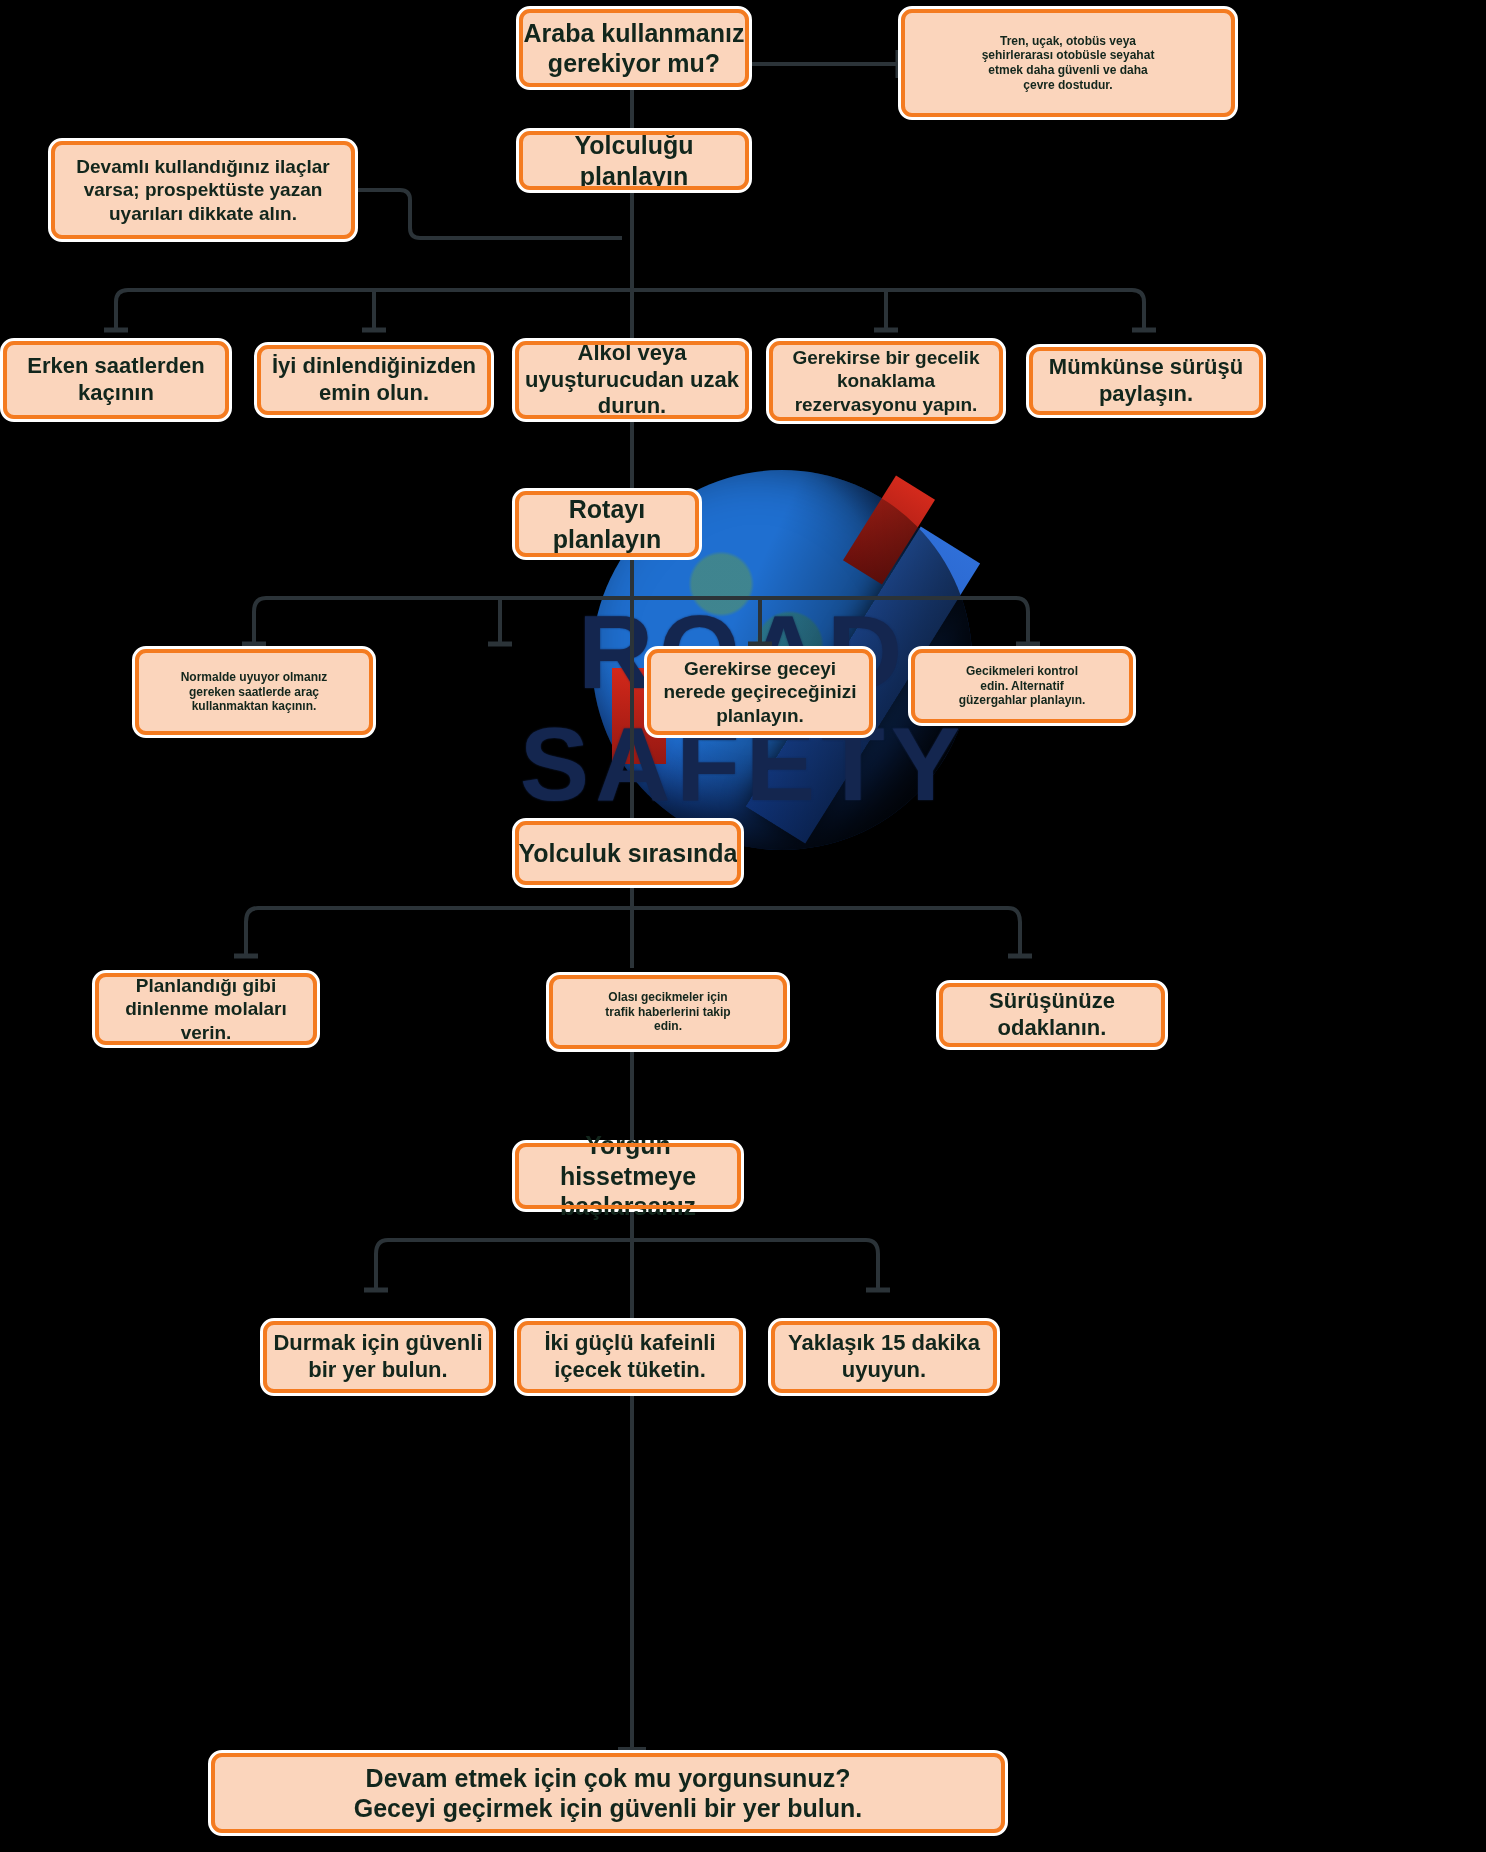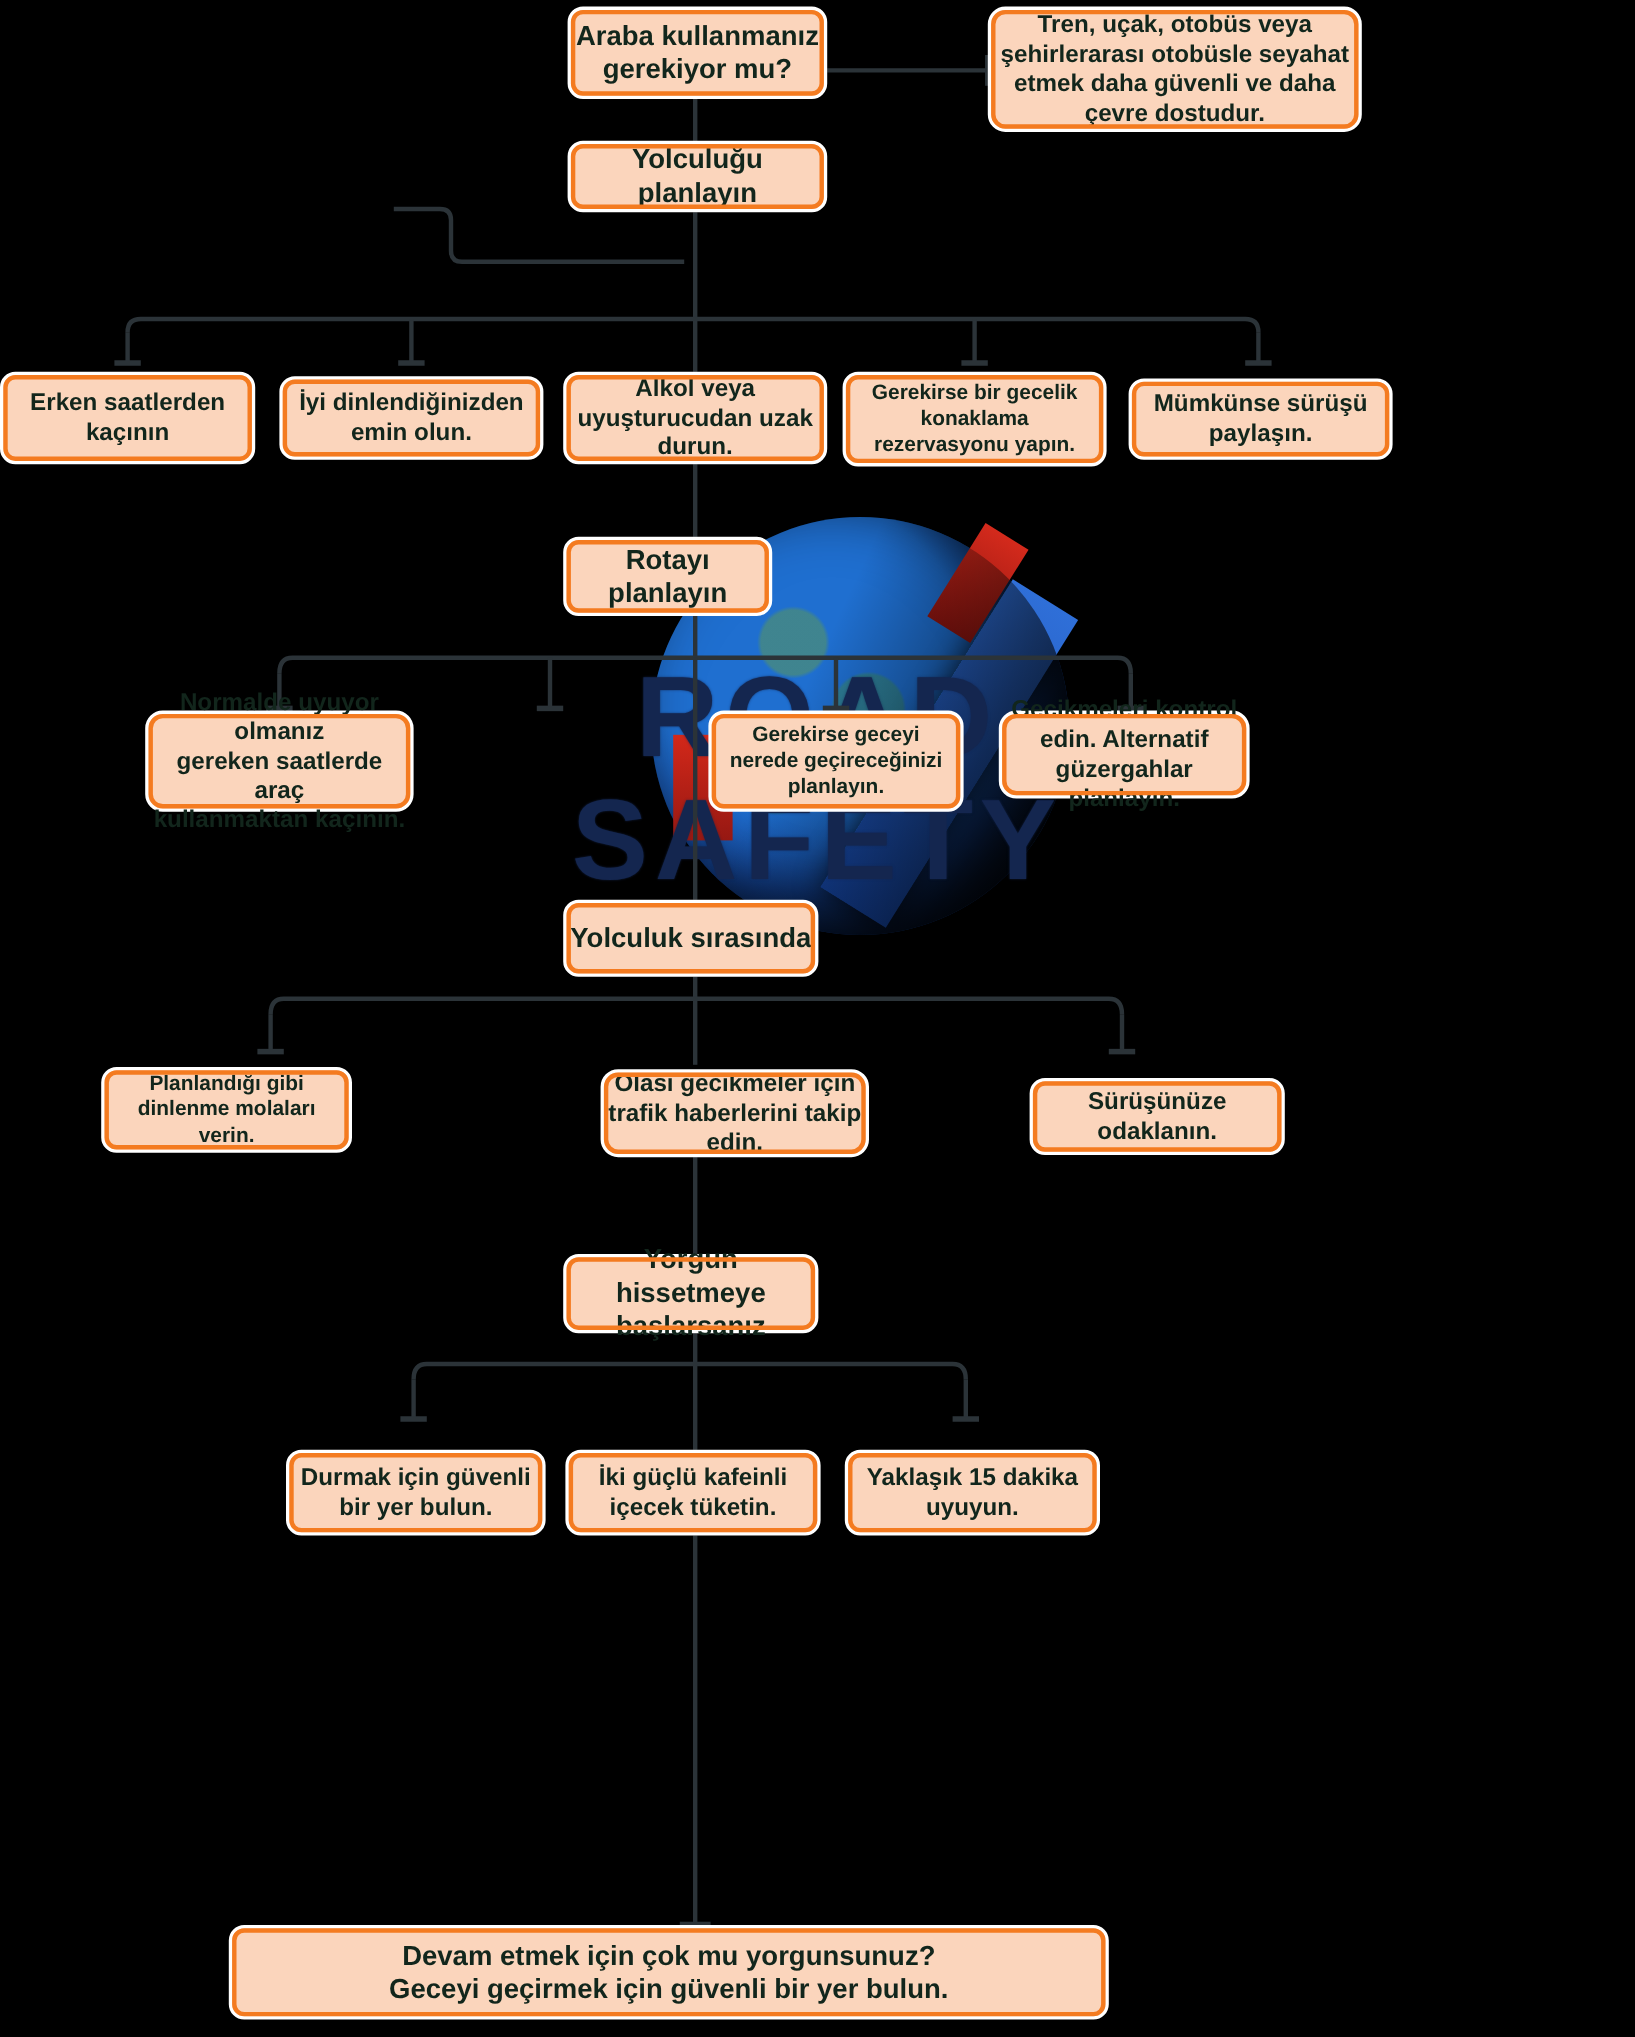--- a/index.html
+++ b/index.html
@@ -66,21 +66,21 @@
     text-align:center;
     color:#12261c;
     font-weight:700;
     padding:6px 2px;
     line-height:1.22;
   }
   .node .txt{display:block;width:100%;white-space:pre-line;}
   .big{font-size:25px;}
   .med{font-size:22px;}
   .sml{font-size:19px;}
-  .xsml{font-size:22px;border-radius:16px;}
+  .xsml{font-size:12px;}
 </style>
 </head>
 <body>
 
 <div id="bg-watermark">
   <div id="globe"></div>
   <div id="red-block"></div>
   <div id="blue-bar"></div>
   <div id="red-bar"></div>
   <div id="globe-shade"></div>
@@ -161,20 +161,25 @@
     <span class="txt">Tren, uçak, otobüs veya
 şehirlerarası otobüsle seyahat
 etmek daha güvenli ve daha
 çevre dostudur.</span>
   </div>
 
   <div class="node big" style="left:516px;top:128px;width:236px;height:65px;">
     <span class="txt">Yolculuğu planlayın</span>
   </div>
 
+  <div class="node sml" style="left:48px;top:138px;width:310px;height:104px;">
+    <span class="txt">Devamlı kullandığınız ilaçlar
+varsa; prospektüste yazan
+uyarıları dikkate alın.</span>
+  </div>
 
   <div class="node med" style="left:0px;top:338px;width:232px;height:84px;">
     <span class="txt">Erken saatlerden
 kaçının</span>
   </div>
 
   <div class="node med" style="left:254px;top:342px;width:240px;height:76px;">
     <span class="txt">İyi dinlendiğinizden
 emin olun.</span>
   </div>

